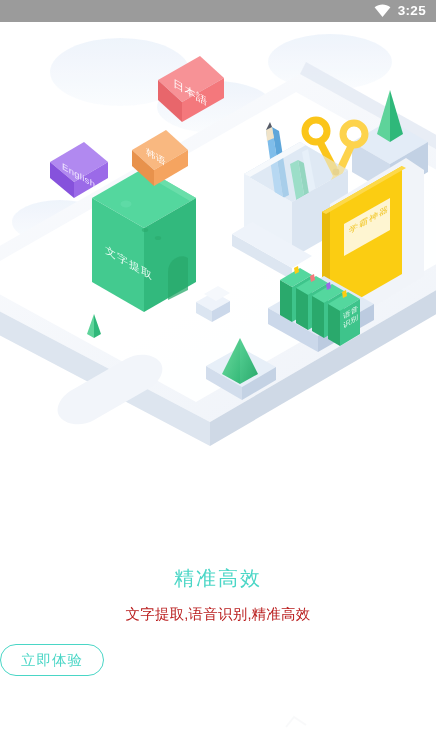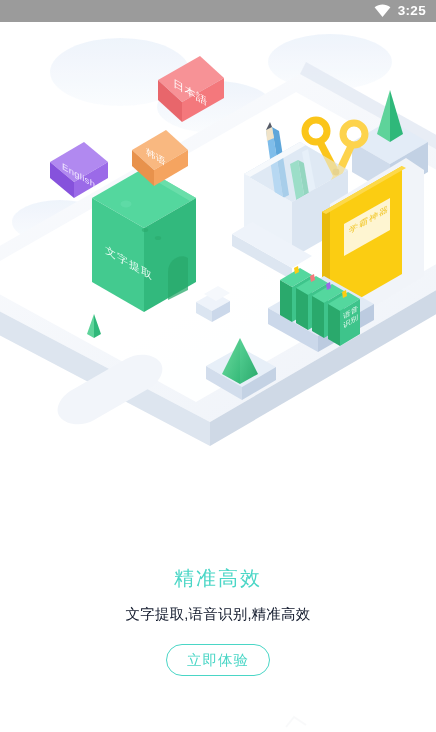--- a/index.html
+++ b/index.html
@@ -44,24 +44,24 @@
   .app-title {
     font-size:20px;
     color:#4ad6c6;
     letter-spacing:2px;
     font-weight:400;
     line-height:1.25;
   }
   .app-subtitle {
     margin-top:14px;
     font-size:14.5px;
-    color:#0f172a;
+    color:#b91c1c;
     letter-spacing:0.2px;
   }
-  .cta-wrap { margin-top:20px; display:flex; justify-content:center; }
+  .cta-wrap { margin-top:20px; display:flex; }
   .cta-button {
     display:inline-flex; align-items:center; justify-content:center;
     width:104px; height:32px;
     border:1.6px solid #4ad6c6;
     border-radius:18px;
     background:#ffffff;
     color:#4ad6c6;
     font-size:14.5px;
     letter-spacing:1px;
     cursor:pointer;

